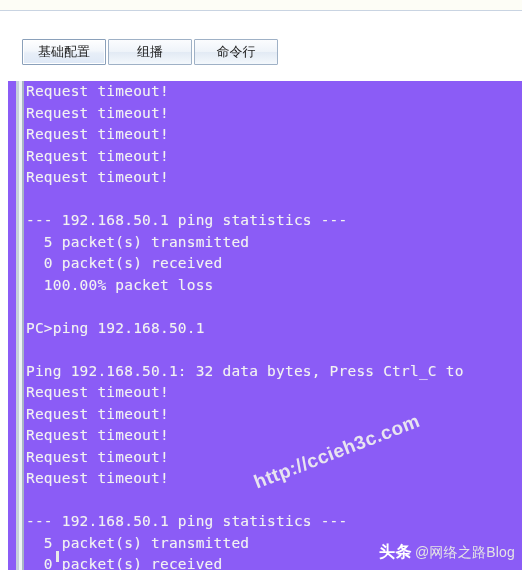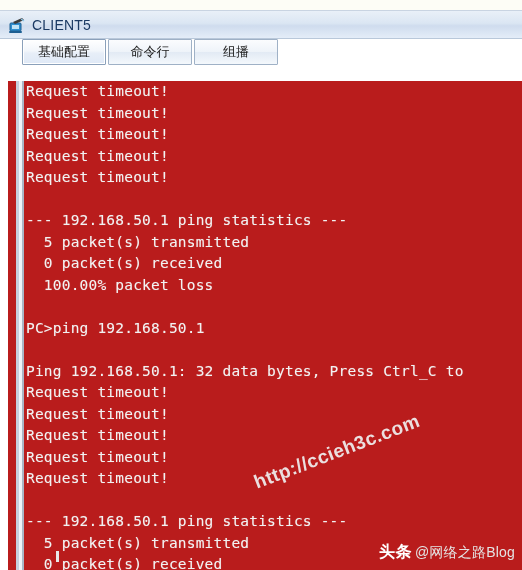--- a/index.html
+++ b/index.html
@@ -91,21 +91,21 @@
     border-color: #8aa0ba;
     box-shadow: inset 0 0 0 1px #ffffff;
   }
 
   
   .terminal {
     position: absolute;
     left: 0; top: 81px;
     width: 522px;
     height: 489px;
-    background: #b91c1c;
+    background: #8b5cf6;
     overflow: hidden;
     box-sizing: border-box;
     border-left: 8px solid #ffffff;
   }
   .term-frame-a {
     position: absolute;
     left: 8px; top: 0;
     width: 3px; height: 489px;
     background: #c6cfdc;
   }
@@ -193,42 +193,30 @@
     letter-spacing: 0.2px;
   }
 </style>
 </head>
 <body>
 
 <div id="app">
 
   <div class="top-strip"></div>
 
-  <div class="titlebar">
-    <span class="title-icon">
-      <svg width="18" height="18" viewBox="0 0 18 18" xmlns="http://www.w3.org/2000/svg">
-        <rect x="2" y="7" width="11" height="8" rx="1" fill="#2f8fd0" stroke="#1d5f92" stroke-width="1"></rect>
-        <rect x="4" y="9" width="7" height="4" fill="#bfe3f7"></rect>
-        <path d="M5 6 L14 2 L16 4 L7 8 Z" fill="#3b3b3b"></path>
-        <path d="M13 3 L16 5" stroke="#8dc7ea" stroke-width="1.4" fill="none"></path>
-        <rect x="1" y="15" width="13" height="2" rx="1" fill="#1d5f92"></rect>
-      </svg>
-    </span>
-    <span class="title-text">CLIENT5</span>
-  </div>
 
   <div class="tabstrip">
     <div class="tab selected">
       <span>基础配置</span>
     </div>
     <div class="tab">
+      <span>组播</span>
+    </div>
+    <div class="tab">
       <span>命令行</span>
-    </div>
-    <div class="tab">
-      <span>组播</span>
     </div>
   </div>
 
   <div class="terminal">
     <div class="term-frame-a"></div>
     <div class="term-frame-b"></div>
     <div class="term-frame-c"></div>
 
     <div class="term-body" id="term-body">
         <div class="line">Request timeout!</div>

